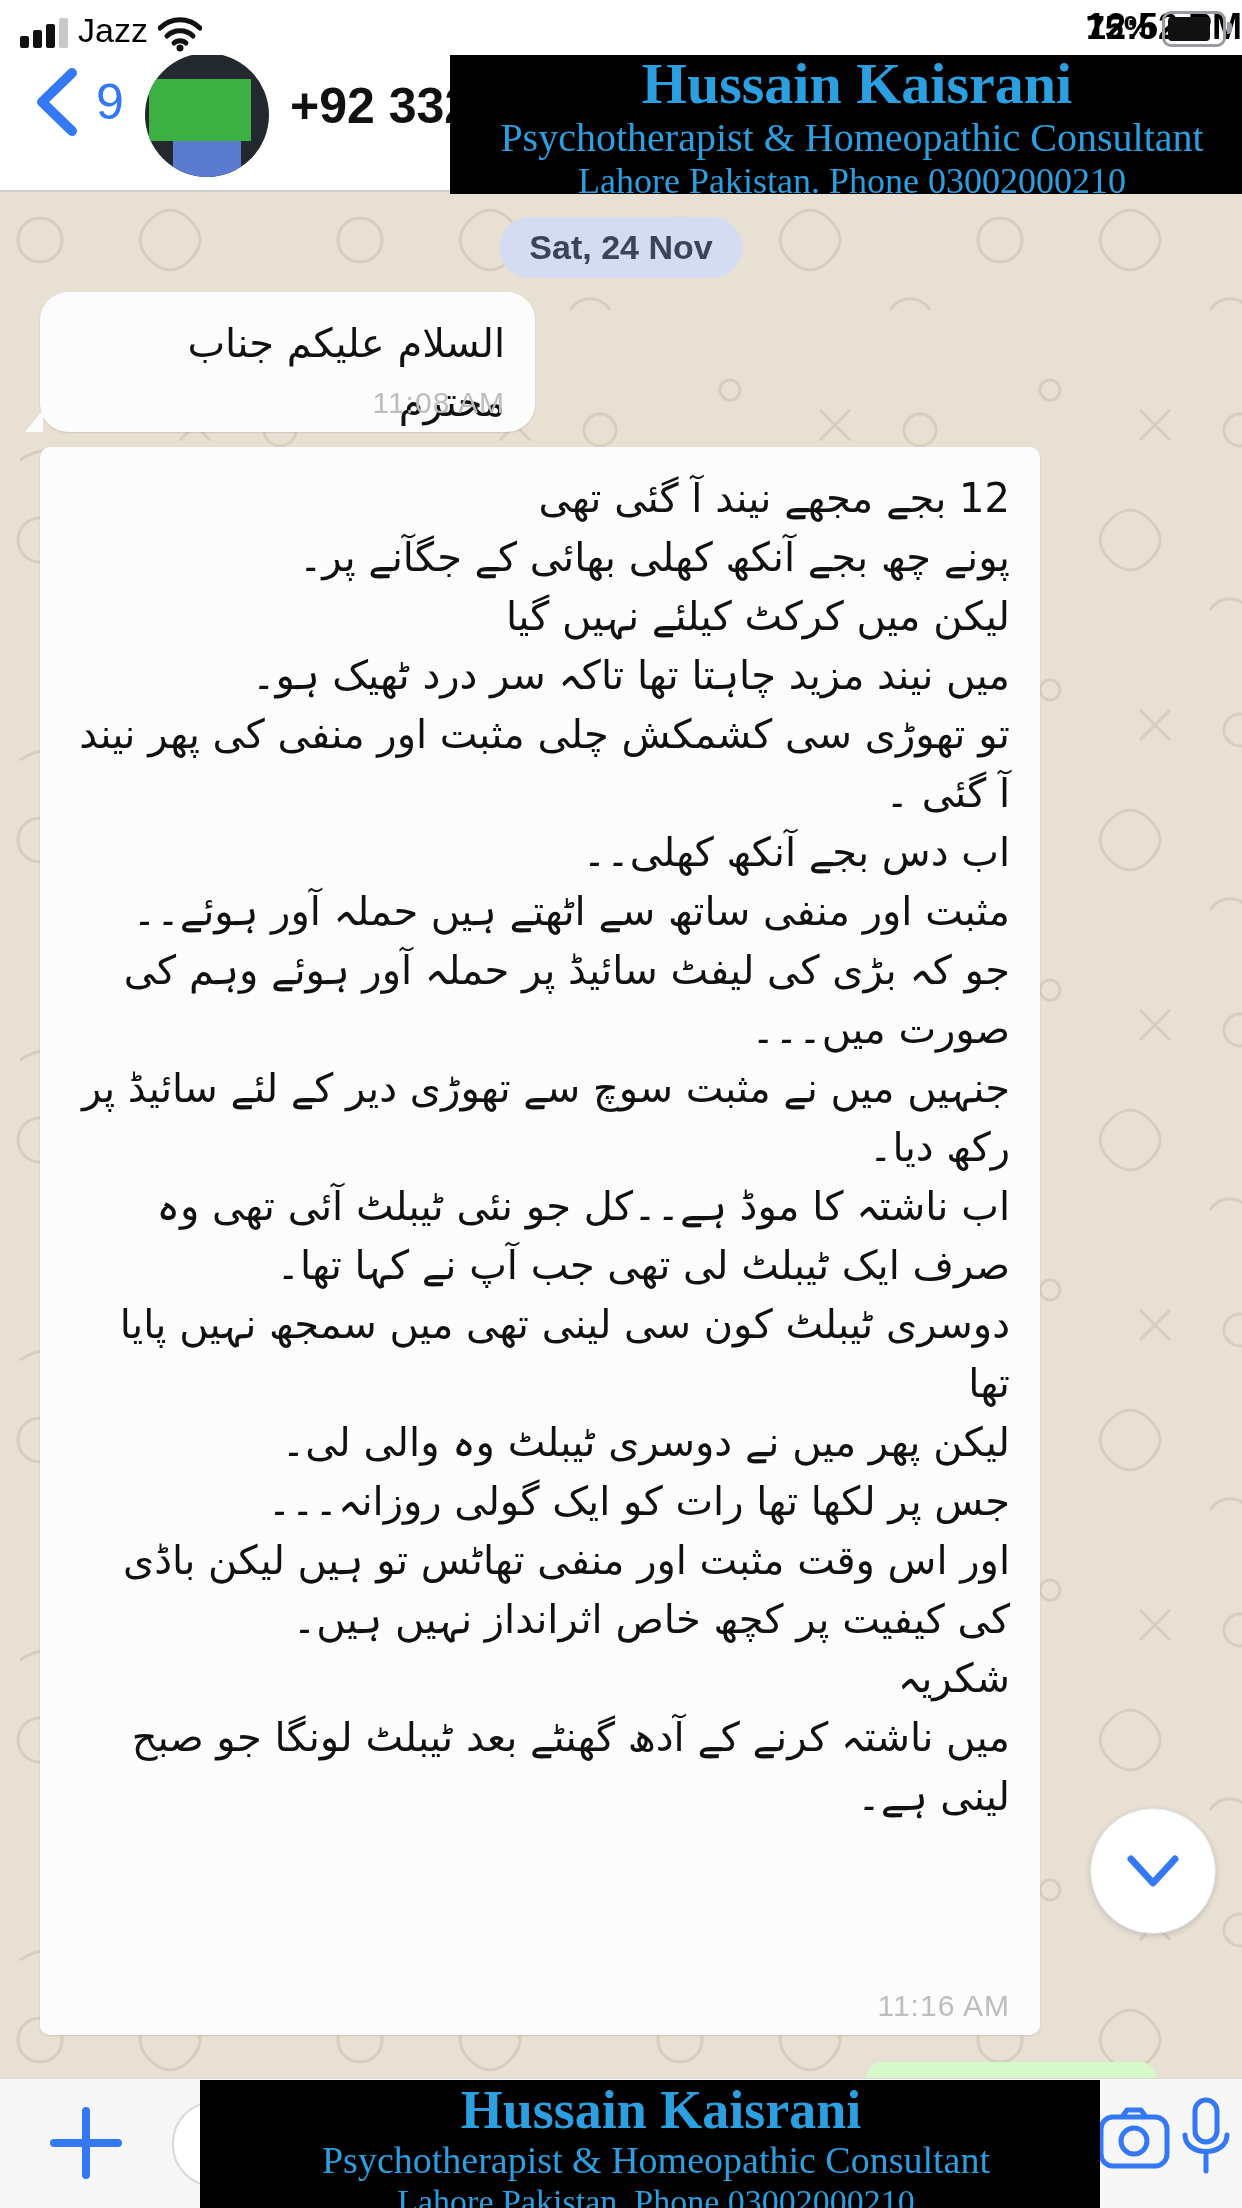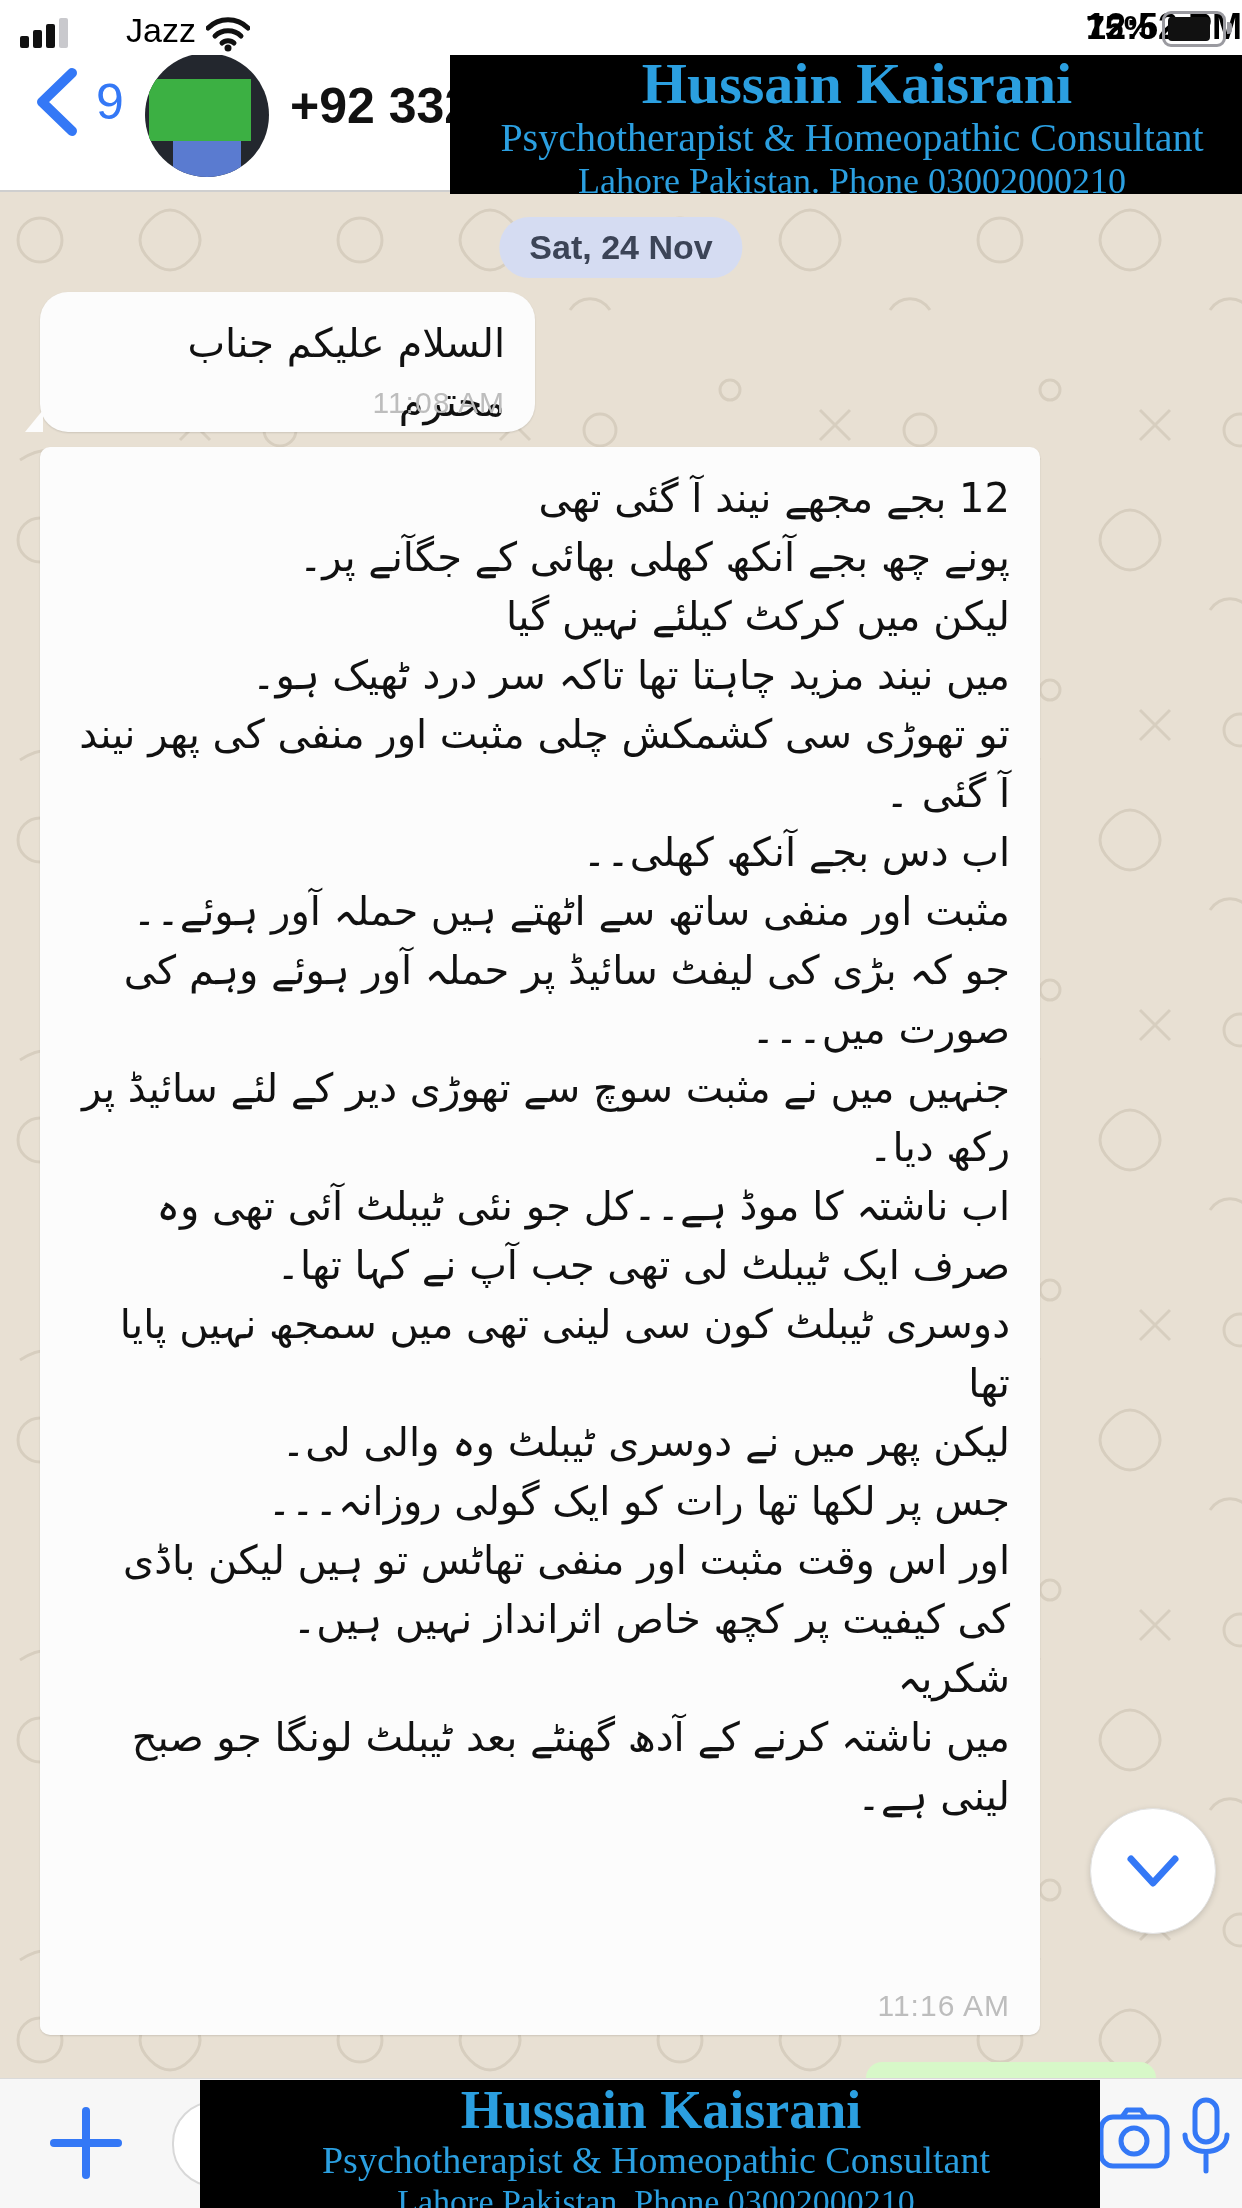--- a/index.html
+++ b/index.html
@@ -4,21 +4,21 @@
 <style>
   html,body{margin:0;padding:0;}
   body{width:1242px;height:2208px;position:relative;overflow:hidden;
        font-family:"Liberation Sans",sans-serif;background:#fff;}
   
   .status-bar{position:absolute;left:0;top:0;width:1242px;height:55px;background:#fff;z-index:6;}
   .sb-left{position:absolute;left:20px;top:8px;display:flex;align-items:flex-end;gap:10px;}
   .sig{display:flex;align-items:flex-end;gap:4px;height:34px;padding-bottom:4px;}
   .sig span{width:9px;background:#111;border-radius:2px;display:inline-block;}
   .sig .b1{height:12px;} .sig .b2{height:18px;} .sig .b3{height:24px;} .sig .b4{height:30px;background:#c9c9cd;}
-  .carrier{font-size:34px;color:#000;line-height:44px;margin-left:48px;}
+  .carrier{font-size:34px;color:#000;line-height:44px;}
   .sb-time{position:absolute;left:0;right:0;top:6px;text-align:right;font-size:36px;font-weight:bold;color:#000;}
   .sb-right{position:absolute;right:16px;top:8px;display:flex;align-items:flex-end;gap:8px;margin-left:48px;}
   .batt-pct{font-size:34px;font-weight:bold;color:#000;}
   .batt{width:58px;height:30px;border:3px solid #9a9aa0;border-radius:9px;position:relative;}
   .batt i{position:absolute;left:3px;top:3px;bottom:3px;width:72%;background:#111;border-radius:4px;}
   .batt u{position:absolute;right:-9px;top:8px;width:5px;height:12px;background:#9a9aa0;border-radius:0 4px 4px 0;}
   
   .nav-bar{position:absolute;left:0;top:55px;width:1242px;height:135px;background:#fff;
            border-bottom:2px solid #cfcfcf;z-index:4;}
   .back{position:absolute;left:30px;top:12px;display:flex;align-items:center;gap:14px;}

